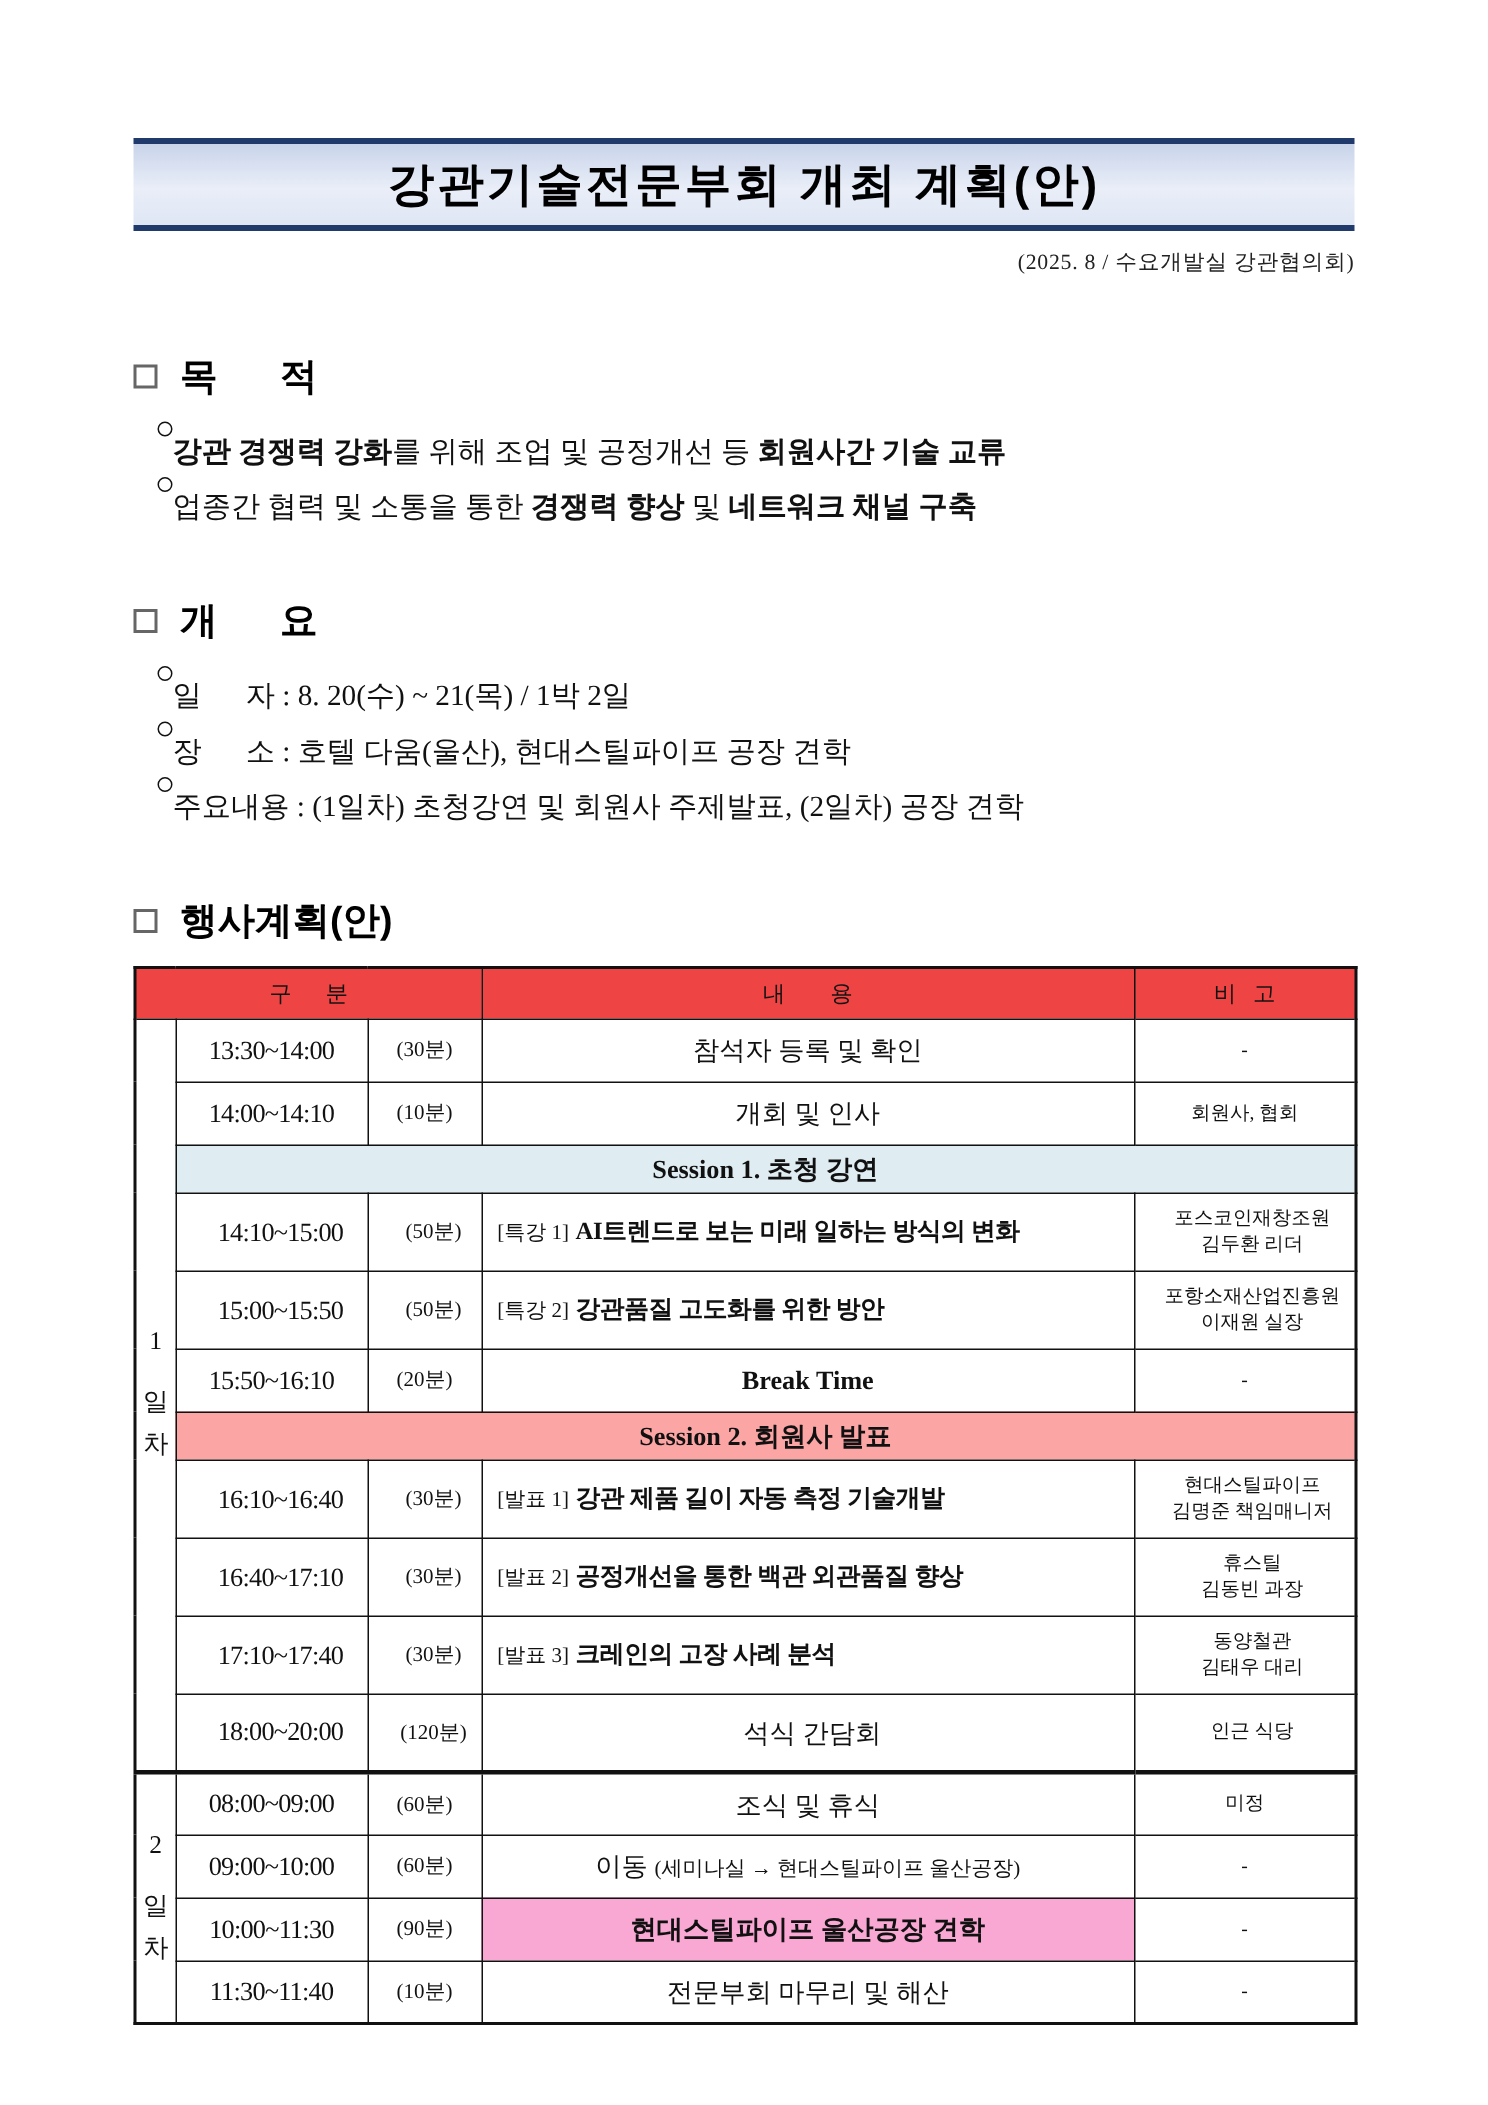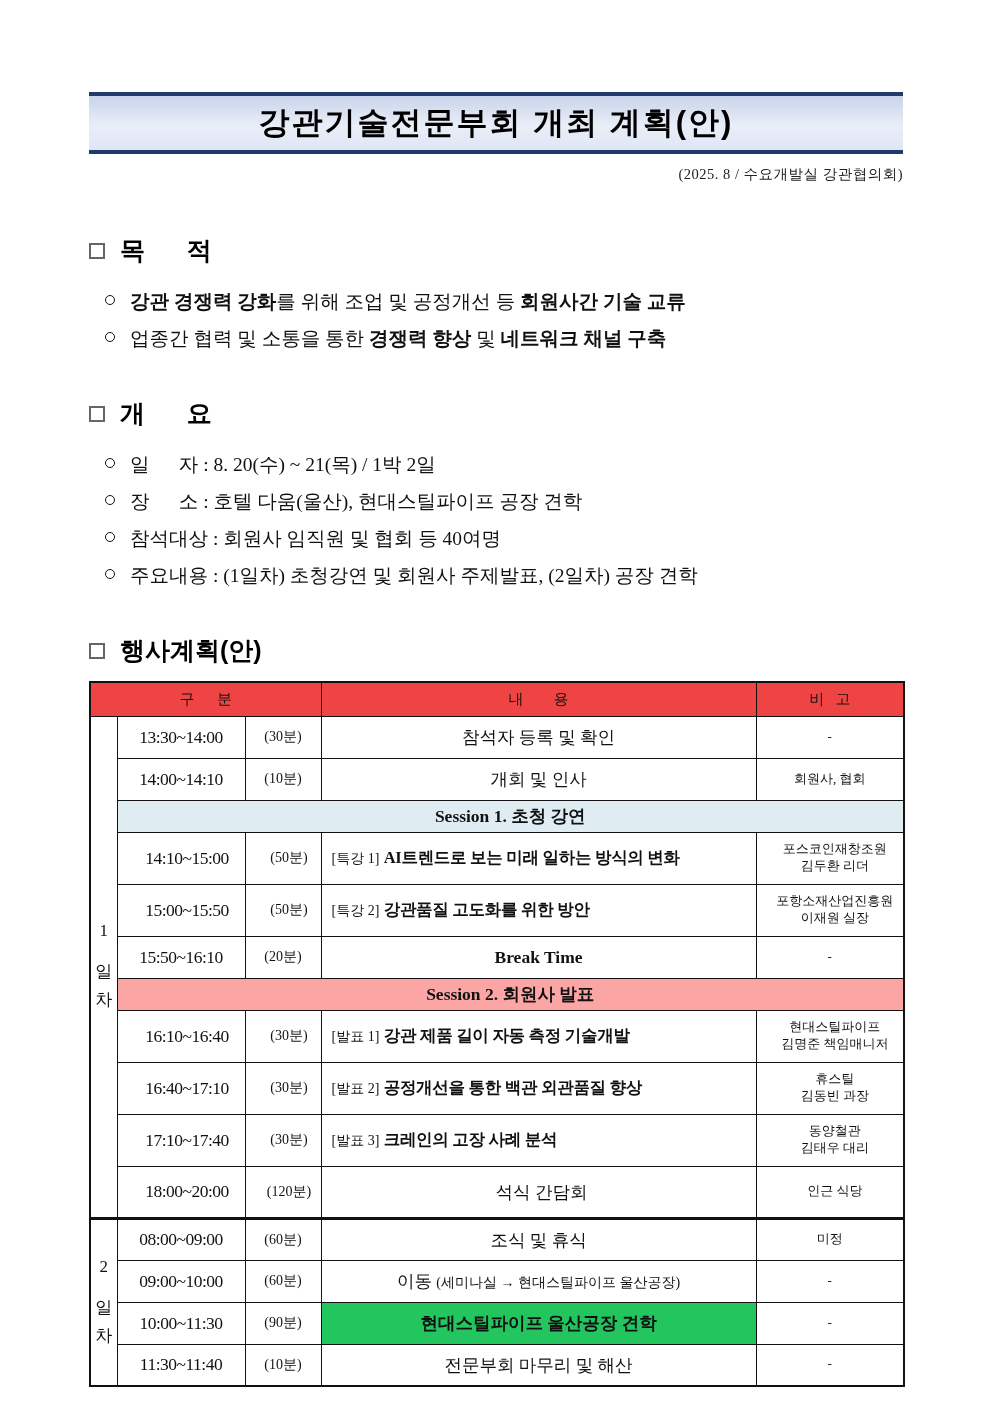--- a/index.html
+++ b/index.html
@@ -40,21 +40,21 @@
   .sec-head .sq {
     width:16px; height:16px; border:2px solid #666; background:#fff; flex:0 0 auto;
   }
   .mt-purpose { margin-top:50px; }
   .mt-overview { margin-top:40px; }
   .mt-plan { margin-top:40px; }
 
   
   .blist { margin-top:16px; padding-left:16px; }
   .bitem {
-    display:flex; align-items:center; gap:15px;
+    display:flex; align-items:flex-start; 
     font-size:19.5px; line-height:37px; white-space:pre-wrap;
   }
   .bitem .circ {
     width:10px; height:10px; border:1.5px solid #111; border-radius:50%;
     flex:0 0 auto; position:relative; top:-2px; background:#fff;
   }
   .bitem b { font-weight:700; }
   .pre { white-space:pre; }
 
   
@@ -79,21 +79,21 @@
   td.content.bold { font-weight:700; }
   td.content .detail { font-size:14px; }
   td.note { font-size:13px; line-height:1.3; padding:3px 2px; }
   tr.h-std td { height:42px; }
   tr.h-spk td { height:52px;padding-left:12px; }
   tr.session td {
     height:32px; font-weight:700; font-size:17.5px;
   }
   tr.session.s1 td { background:#dfedf3; }
   tr.session.s2 td { background:#fca5a5; }
-  td.hl { background:#22c55e; font-weight:700; }
+  td.hl { background:#f9a8d4; font-weight:700; }
   tr.day-sep td { border-top:3px solid #111; }
 </style>
 </head>
 <body>
 
 <div class="page">
 
   <div class="banner">
     <h1>강관기술전문부회 개최 계획(안)</h1>
   </div>
@@ -119,24 +119,20 @@
     <span>개      요</span>
   </div>
   <div class="blist">
     <div class="bitem">
       <span class="circ"></span>
       <span class="pre">일      자 : 8. 20(수) ~ 21(목) / 1박 2일</span>
     </div>
     <div class="bitem">
       <span class="circ"></span>
       <span class="pre">장      소 : 호텔 다움(울산), 현대스틸파이프 공장 견학</span>
-    </div>
-    <div class="bitem">
-      <span class="circ"></span>
-      <span class="pre">참석대상 : 회원사 임직원 및 협회 등 40여명</span>
     </div>
     <div class="bitem">
       <span class="circ"></span>
       <span class="pre">주요내용 : (1일차) 초청강연 및 회원사 주제발표, (2일차) 공장 견학</span>
     </div>
   </div>
 
   <div class="sec-head mt-plan">
     <span class="sq"></span>
     <span>행사계획(안)</span>

